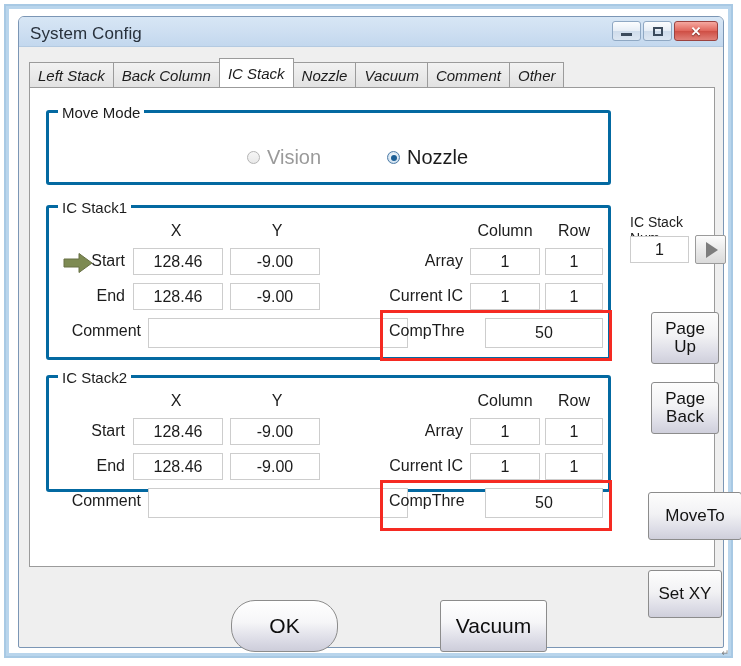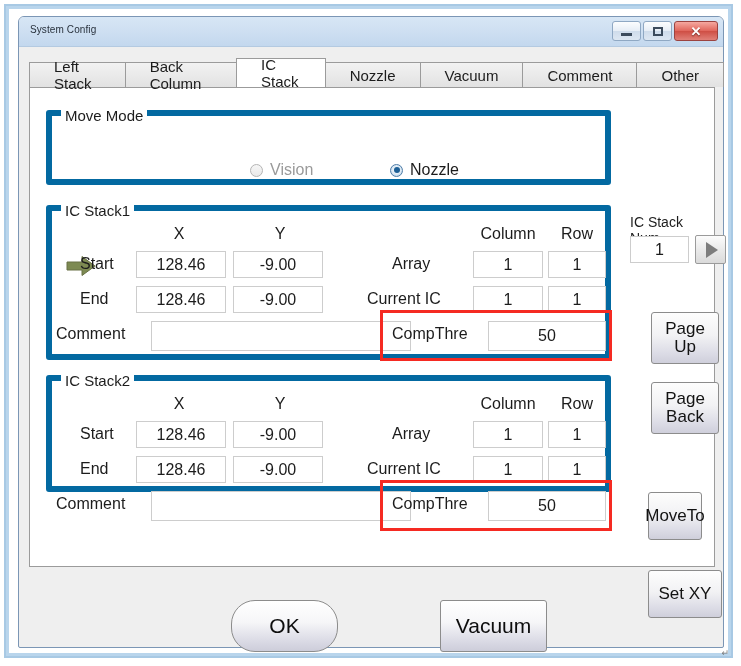--- a/index.html
+++ b/index.html
@@ -43,21 +43,21 @@
   
   #titlebar {
     position: absolute; left: 0; top: 0;
     width: 100%; height: 30px;
     background: linear-gradient(to bottom, #d7e6f5 0%, #cfe0f2 45%, #c3d8ee 100%);
     border-radius: 5px 5px 0 0;
     border-bottom: 1px solid #b4cae1;
   }
   #window-title {
     position: absolute; left: 11px; top: 7px;
-    font-size: 10px; color: #28313c;
+    font-size: 17px; color: #28313c;
     letter-spacing: .1px;
   }
   .win-btns {
     position: absolute; right: 5px; top: 4px;
     display: flex; gap: 2px;
   }
   .win-btn {
     width: 29px; height: 20px;
     border: 1px solid #8fa8c3;
     border-radius: 3px;
@@ -81,29 +81,30 @@
 
   
   #tabstrip {
     position: absolute; left: 10px; top: 42px;
     height: 28px;
     display: flex; align-items: flex-end;
     z-index: 5;
   }
   .tab {
     height: 25px;
-    padding: 0 24px;
+    padding: 0 8px;
     display: flex; align-items: center;
     font-size: 15px; color: #1c1c1c;
     background: linear-gradient(to bottom, #f2f2f2 0%, #e2e2e2 100%);
     border: 1px solid #9b9b9b;
     border-bottom: none;
     margin-right: -1px;
     cursor: pointer;
     position: relative;
+    font-style: italic;
   }
   .tab.active {
     height: 29px;
     background: #ffffff;
     border-color: #9b9b9b;
     z-index: 6;
     font-size: 15px;
   }
 
   
@@ -112,21 +113,21 @@
     left: 10px; top: 70px;
     width: 686px; height: 480px;
     background: #ffffff;
     border: 1px solid #9b9b9b;
     z-index: 4;
   }
 
   
   .group {
     position: absolute;
-    border: 6px solid #0369a1;
+    border: 3px solid #0369a1;
     border-radius: 3px;
     padding-left: 35px;
   }
   .group-title {
     position: absolute;
     top: -9px; left: 9px;
     background: #ffffff;
     padding: 0 4px;
     font-size: 15px; color: #1c1c1c;
   }
@@ -136,23 +137,22 @@
   #grp-stack2  { left: 16px; top: 287px; width: 565px; height: 117px; }
 
   
   .radio-row {
     position: absolute;
     left: 0; top: 33px; width: 100%;
     display: flex;
   }
   .radio-item {
     display: flex; align-items: center;
-    font-size: 16px;
-    cursor: pointer;
-    margin-top: 12px;
+    font-size: 20px;
+    cursor: pointer;
   }
   #radio-vision { position:absolute; left: 198px; }
   #radio-nozzle { position:absolute; left: 338px; }
   .radio-dot {
     width: 13px; height: 13px; border-radius: 50%;
     border: 1px solid #b4b4b4;
     background: linear-gradient(to bottom,#f6f6f6,#e9e9e9);
     margin-right: 7px;
     display: flex; align-items: center; justify-content: center;
     flex: none;
@@ -200,20 +200,21 @@
 
   
   .col-hdr {
     position: absolute;
     font-size: 16px; color: #1c1c1c;
     text-align: center;
   }
   .row-lbl {
     position: absolute;
     font-size: 16px; color: #1c1c1c;
+    text-align: right;
   }
   .fld {
     position: absolute;
     background: #ffffff;
     border: 1px solid #cdcdcd;
     display: flex; align-items: center; justify-content: center;
     font-size: 16px; color: #1c1c1c;
     cursor: text;
   }
   .fld.empty { justify-content: flex-start; padding-left: 5px; }
@@ -239,21 +240,21 @@
     border: 1px solid #8c8c8c;
     border-radius: 3px;
     display: flex; align-items: center; justify-content: center;
     text-align: center;
     font-size: 17px; color: #131313;
     line-height: 1.05;
     cursor: pointer;
   }
   #btn-pageup   { left: 621px; top: 224px; width: 68px; height: 52px; }
   #btn-pagedown { left: 621px; top: 294px; width: 68px; height: 52px; }
-  #btn-moveto   { left: 618px; top: 404px; width: 54px; height: 48px; }
+  #btn-moveto   { left: 618px; top: 404px; width: 94px; height: 48px; }
   #btn-setxy    { left: 618px; top: 482px; width: 74px; height: 48px; }
 
   
   .dlgbtn {
     position: absolute;
     background: linear-gradient(to bottom,#ffffff 0%,#f6f6f8 42%,#d9d9e4 82%,#cdcdda 100%);
     border: 1px solid #8c8c8c;
     border-radius: 3px;
     display: flex; align-items: center; justify-content: center;
     font-size: 21px; color: #0d0d0d;

